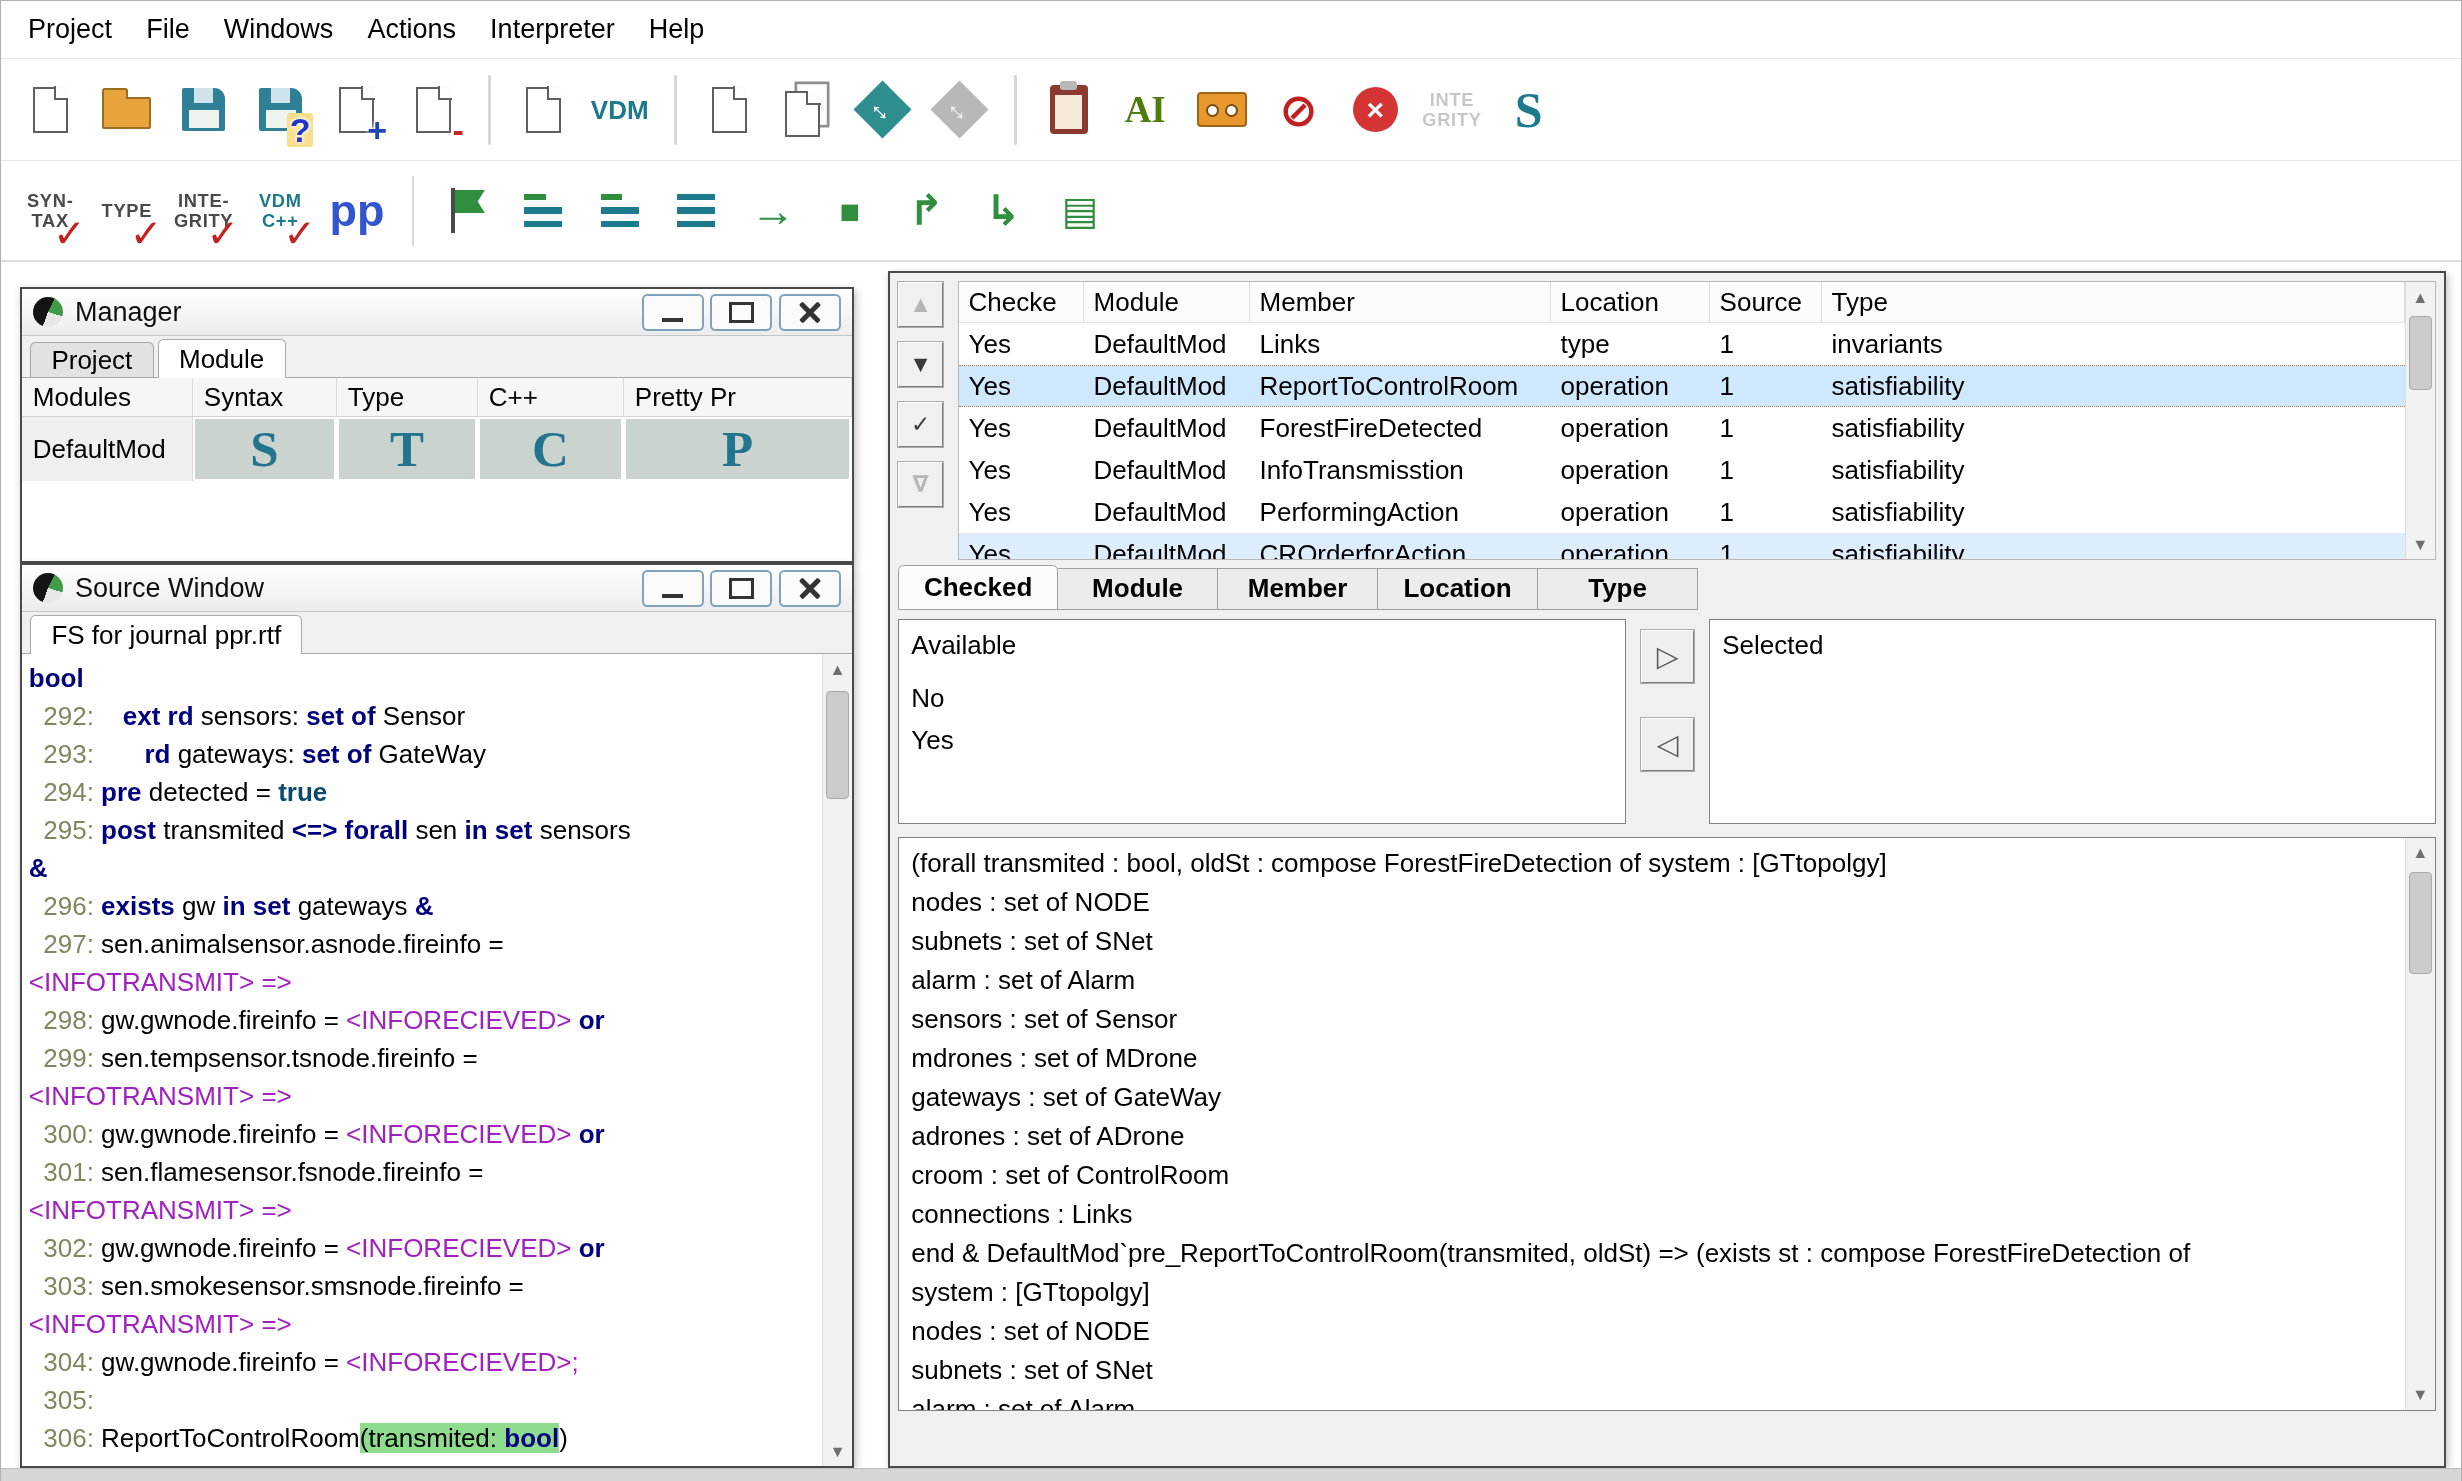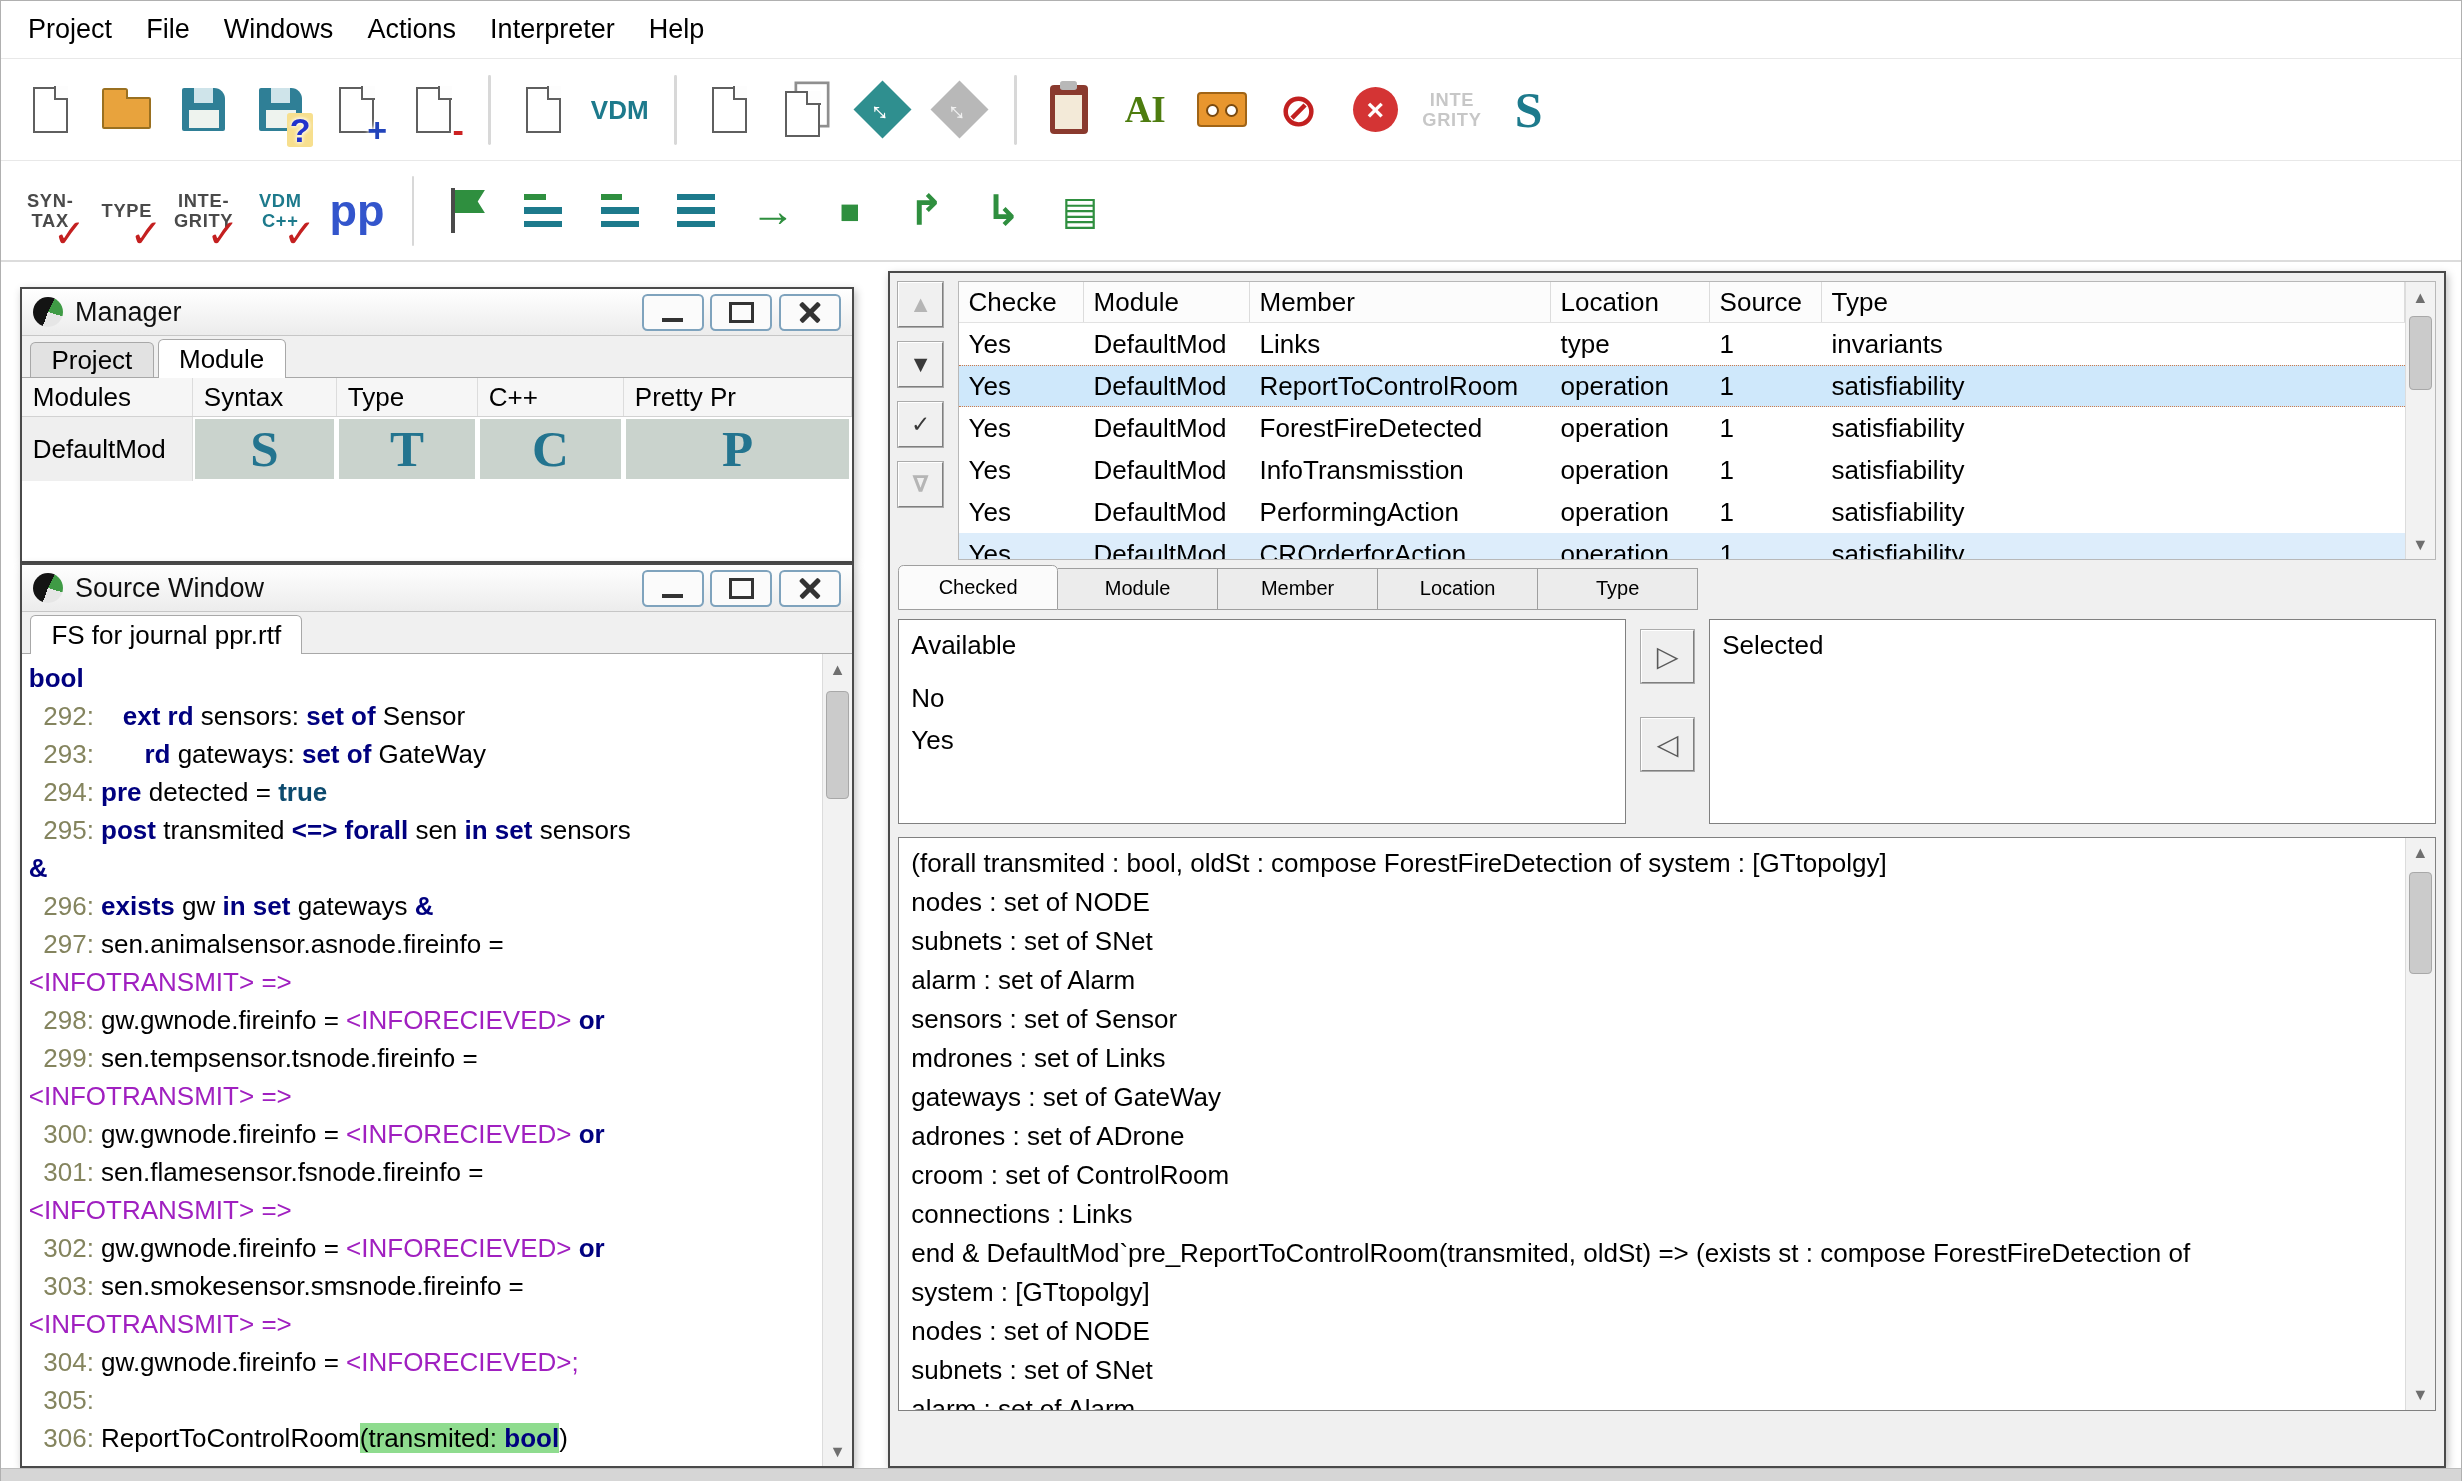--- a/index.html
+++ b/index.html
@@ -102,21 +102,21 @@
   .gbtn{width:45px;height:45px;background:#f0f0f0;border:1.4px solid;border-color:#fff #7f7f7f #7f7f7f #fff;outline:0.7px solid #ababab;display:flex;align-items:center;justify-content:center;font-size:23px;font-weight:bold;}
   .int-tablewrap{flex:1;background:#fff;border:1.4px solid #b8b8b8;position:relative;overflow:hidden;}
   .int-table{margin-right:30px;}
   .int-hrow{display:flex;height:41px;align-items:stretch;border-bottom:1.4px solid #e2e2e2;background:#fcfcfc;}
   .int-hcell{padding-left:9.5px;display:flex;align-items:center;border-right:1.4px solid #dcdcdc;font-size:26px;white-space:nowrap;overflow:hidden;}
   .int-row{display:flex;height:42px;align-items:center;font-size:26px;}
   .int-cell{padding-left:9.5px;overflow:hidden;white-space:nowrap;}
   .int-row.selected{background:#cfe8fb;border-top:1.4px dotted #cf7a4a;border-bottom:1.4px dotted #cf7a4a;}
   .int-row.highlight{background:#ddedfb;}
   .filter-tabs{display:flex;margin-top:6.8px;flex:none;height:43px;align-items:flex-end;}
-  .ftab{width:160px;height:42px;display:flex;align-items:center;justify-content:center;background:#ececec;border:1.4px solid #9f9f9f;border-left:none;font-size:20px;}
+  .ftab{width:160px;height:42px;display:flex;align-items:center;justify-content:center;background:#ececec;border:1.4px solid #9f9f9f;border-left:none;font-size:26px;font-weight:bold;}
   .ftab:first-child{border-left:1.4px solid #9f9f9f;}
   .ftab.active{background:#fbfbfb;height:45px;border-left:1.4px solid #9f9f9f;border-radius:5.4px 5.4px 0 0;position:relative;z-index:1;}
   .dual{display:flex;margin-top:9.5px;height:205px;flex:none;}
   .listbox{background:#fff;border:1.4px solid #808080;padding:9.5px 12.2px;font-size:26px;overflow:hidden;}
   .lb-label{margin-bottom:16.3px;}
   .lb-item{line-height:42px;}
   .transfer{width:83px;display:flex;flex-direction:column;align-items:center;padding-top:10.8px;gap:35px;flex:none;}
   .xfer-btn{width:53px;height:53px;background:#efefef;border:1.4px solid;border-color:#fff #7f7f7f #7f7f7f #fff;outline:0.7px solid #ababab;display:flex;align-items:center;justify-content:center;font-size:28.4px;color:#5a5a5a;}
   .expr{margin-top:12.2px;flex:1;background:#fff;border:1.4px solid #808080;position:relative;overflow:hidden;}
   .expr-lines{padding:6.8px 41px 0 12.2px;}
@@ -476,21 +476,21 @@
           <div id="selected-items"></div>
         </div>
       </div>
       <div class="expr" id="expr-area">
         <div class="expr-lines" id="expr-lines">
             <div class="expr-line">(forall transmited : bool, oldSt : compose ForestFireDetection of system : [GTtopolgy]</div>
             <div class="expr-line">nodes : set of NODE</div>
             <div class="expr-line">subnets : set of SNet</div>
             <div class="expr-line">alarm : set of Alarm</div>
             <div class="expr-line">sensors : set of Sensor</div>
-            <div class="expr-line">mdrones : set of Links</div>
+            <div class="expr-line">mdrones : set of MDrone</div>
             <div class="expr-line">gateways : set of GateWay</div>
             <div class="expr-line">adrones : set of ADrone</div>
             <div class="expr-line">croom : set of ControlRoom</div>
             <div class="expr-line">connections : Links</div>
             <div class="expr-line">end &amp; DefaultMod`pre_ReportToControlRoom(transmited, oldSt) =&gt; (exists st : compose ForestFireDetection of</div>
             <div class="expr-line">system : [GTtopolgy]</div>
             <div class="expr-line">nodes : set of NODE</div>
             <div class="expr-line">subnets : set of SNet</div>
             <div class="expr-line">alarm : set of Alarm</div>
           </div>

